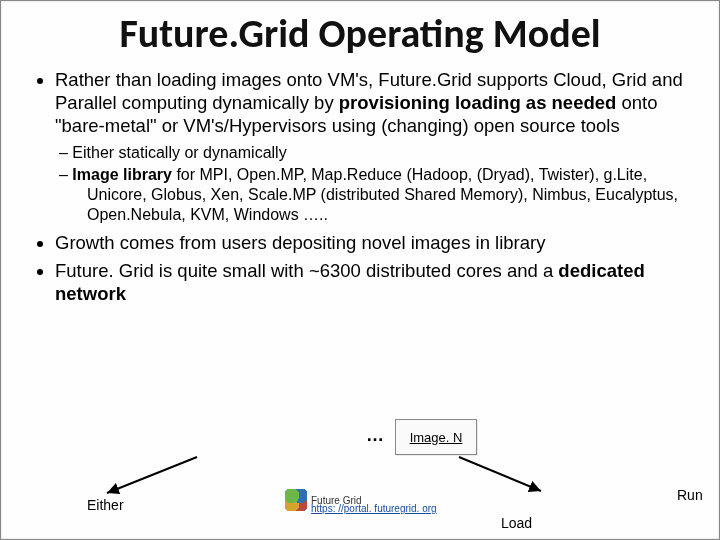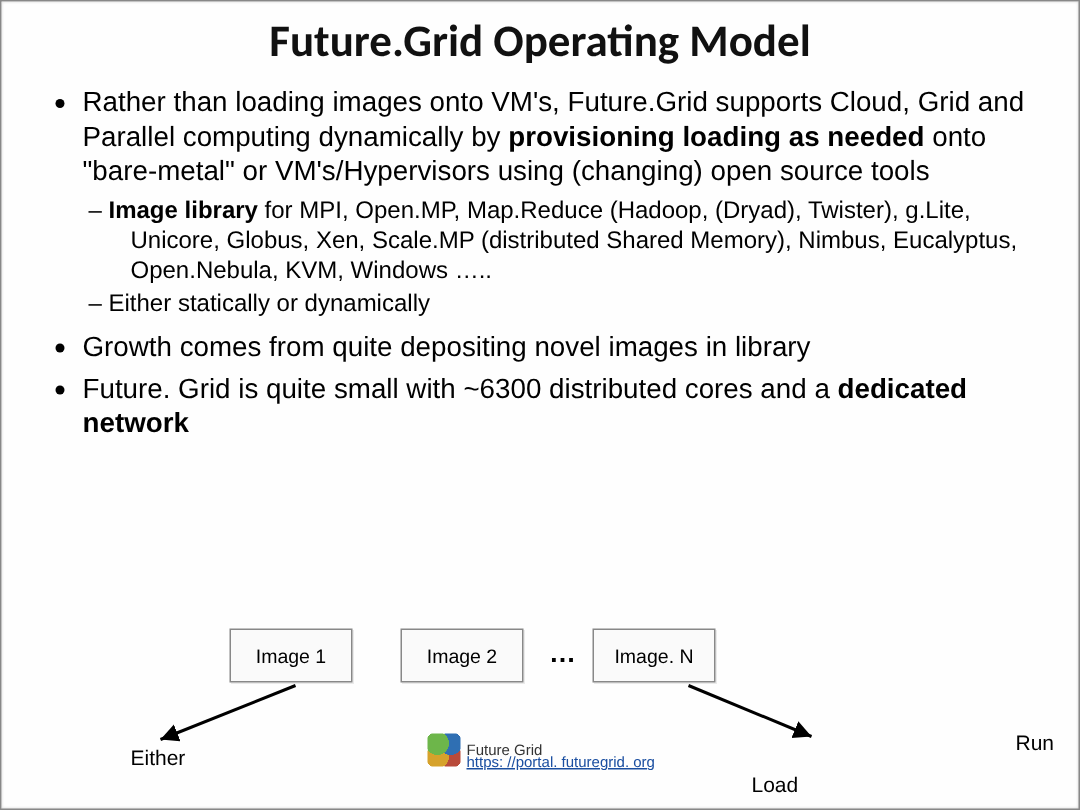--- a/index.html
+++ b/index.html
@@ -12,21 +12,21 @@
     box-shadow: inset 0 0 2px rgba(0,0,0,0.2);
   }
   .slide {
     width: 100%;
     height: 100%;
     padding: 8px 30px 0 30px;
     position: relative;
   }
   .title {
     font-family: Calibri, Arial, sans-serif;
-    font-size: 30px;
+    font-size: 40px;
     font-weight: 700;
     color: #111;
     text-align: center;
     margin-bottom: 10px;
   }
   ul.top {
     list-style: disc;
     padding-left: 24px;
     color: #000;
     font-size: 18.5px;
@@ -107,35 +107,33 @@
 </head>
 <body>
 
 <div class="slide">
   <div class="title">Future.Grid Operating Model</div>
 
   <ul class="top">
     <li>
       <span>Rather than loading images onto VM's, Future.Grid supports Cloud, Grid and Parallel computing dynamically by </span><span class="bold-run">provisioning loading as needed</span><span> onto "bare-metal" or VM's/Hypervisors using  (changing) open source tools</span>
       <ul class="sub">
+        <li>Either statically or dynamically</li>
         <li><span class="bold-run">Image library</span><span> for MPI, Open.MP, Map.Reduce (Hadoop, (Dryad), Twister), g.Lite, Unicore, Globus, Xen, Scale.MP (distributed Shared Memory), Nimbus, Eucalyptus, Open.Nebula, KVM, Windows …..</span></li>
-        <li>Either statically or dynamically</li>
       </ul>
     </li>
-    <li>Growth comes from quite depositing novel images in library</li>
+    <li>Growth comes from users depositing novel images in library</li>
     <li>
       <span>Future. Grid is quite small with ~6300 distributed cores and a </span><span class="bold-run">dedicated network</span>
     </li>
   </ul>
 
   <div class="diagram">
-    <div class="imgbox" style="left:152px; top:0;">Image 1</div>
-    <div class="imgbox" style="left:266px; top:0;">Image 2</div>
     <div class="ellipsis" style="left:365px; top:6px;">…</div>
-    <div class="imgbox" style="left:394px; top:0;">Image. N</div>
+    <div class="imgbox" style="left:394px; top:0;text-decoration:underline;">Image. N</div>
 
     <svg class="arrow-svg" style="left:98px; top:32px;" width="110" height="48">
       <defs>
           <marker id="ah1" markerWidth="8" markerHeight="8" refX="6" refY="3" orient="auto">
             <path d="M0,0 L6,3 L0,6 Z" fill="#000"></path>
           </marker>
         </defs>
       <line x1="98" y1="6" x2="8" y2="42" stroke="#000" stroke-width="2" marker-end="url(#ah1)"></line>
     </svg>
     <div class="label" style="left:86px; top:78px;">Either</div>

